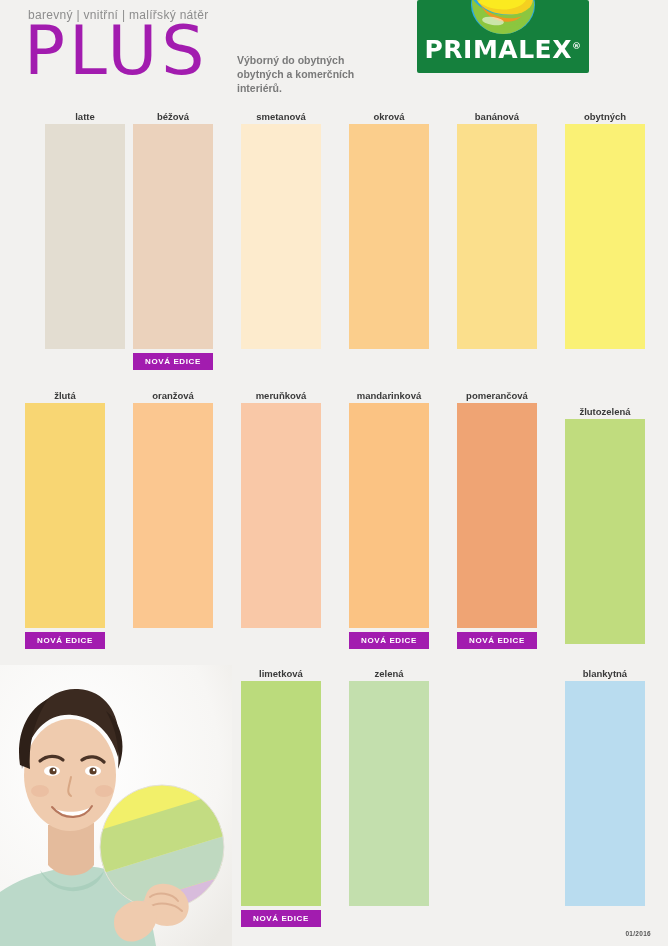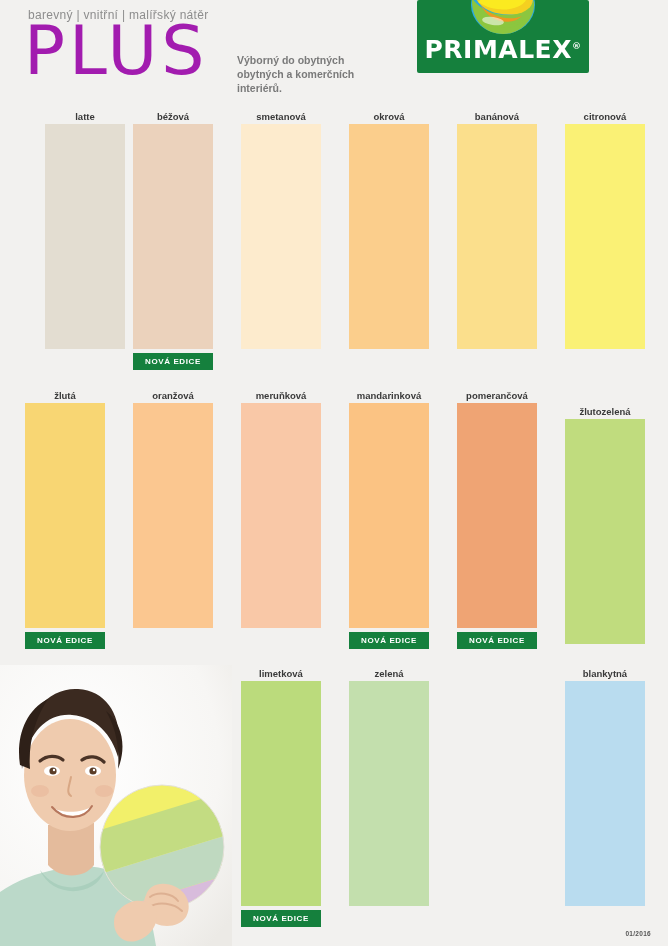--- a/index.html
+++ b/index.html
@@ -110,21 +110,21 @@
     white-space: nowrap;
   }
 
   .swatch-chip {
     width: 80px;
     border: 0;
   }
 
   .badge {
     margin-top: 4px;
-    background: #15803d;
+    background: #a21caf;
     color: #ffffff;
     font-size: 8px;
     font-weight: bold;
     letter-spacing: 0.6px;
     text-align: center;
     height: 17px;
     line-height: 17px;
     width: 80px;
   }
 
@@ -196,21 +196,21 @@
       </div>
       <div class="swatch-cell" style="left: 349px; top: 110px;">
         <div class="swatch-label">okrová</div>
         <div class="swatch-chip" style="height: 225px; background: rgb(251, 206, 140);"></div>
       </div>
       <div class="swatch-cell" style="left: 457px; top: 110px;">
         <div class="swatch-label">banánová</div>
         <div class="swatch-chip" style="height: 225px; background: rgb(251, 223, 140);"></div>
       </div>
       <div class="swatch-cell" style="left: 565px; top: 110px;">
-        <div class="swatch-label">citronová</div>
+        <div class="swatch-label">obytných</div>
         <div class="swatch-chip" style="height: 225px; background: rgb(250, 241, 117);"></div>
       </div>
       <div class="swatch-cell" style="left: 25px; top: 389px;">
         <div class="swatch-label">žlutá</div>
         <div class="swatch-chip" style="height: 225px; background: rgb(248, 214, 115);"></div>
         <div class="badge">NOVÁ EDICE</div>
       </div>
       <div class="swatch-cell" style="left: 133px; top: 389px;">
         <div class="swatch-label">oranžová</div>
         <div class="swatch-chip" style="height: 225px; background: rgb(251, 199, 144);"></div>

